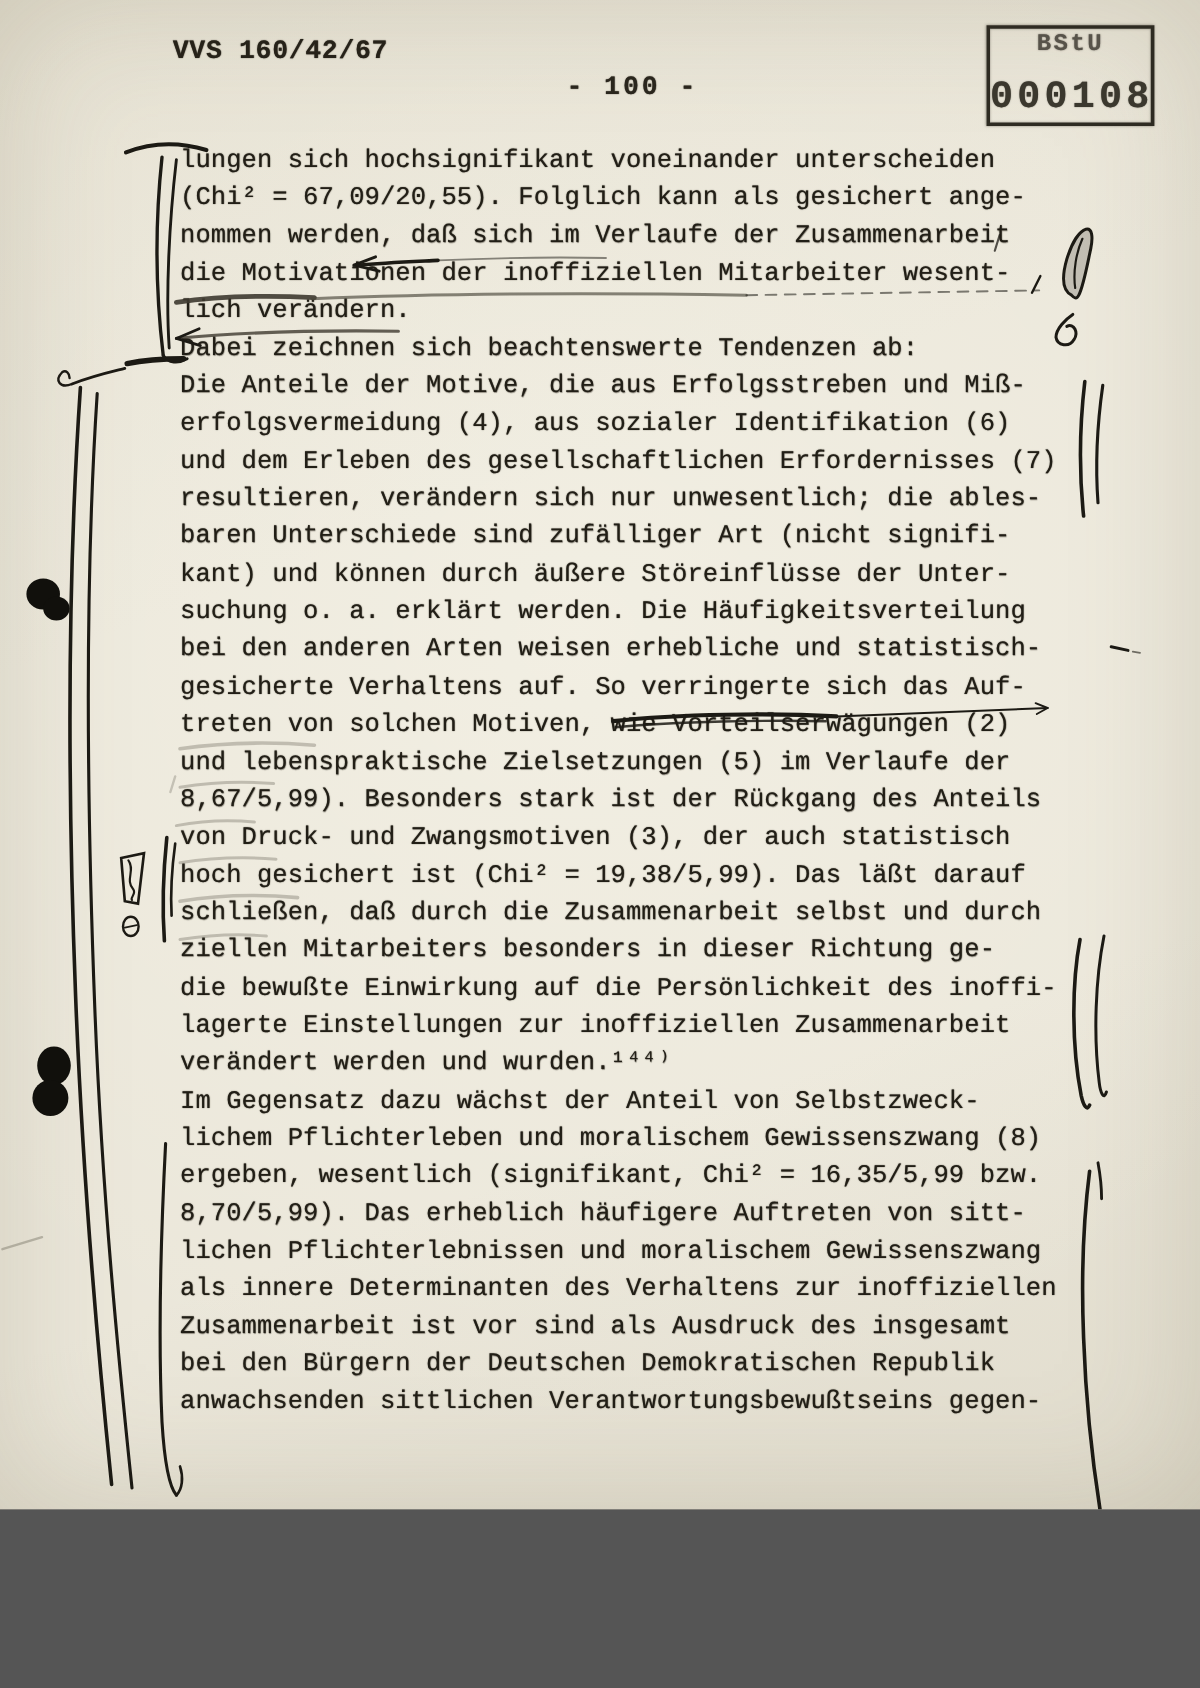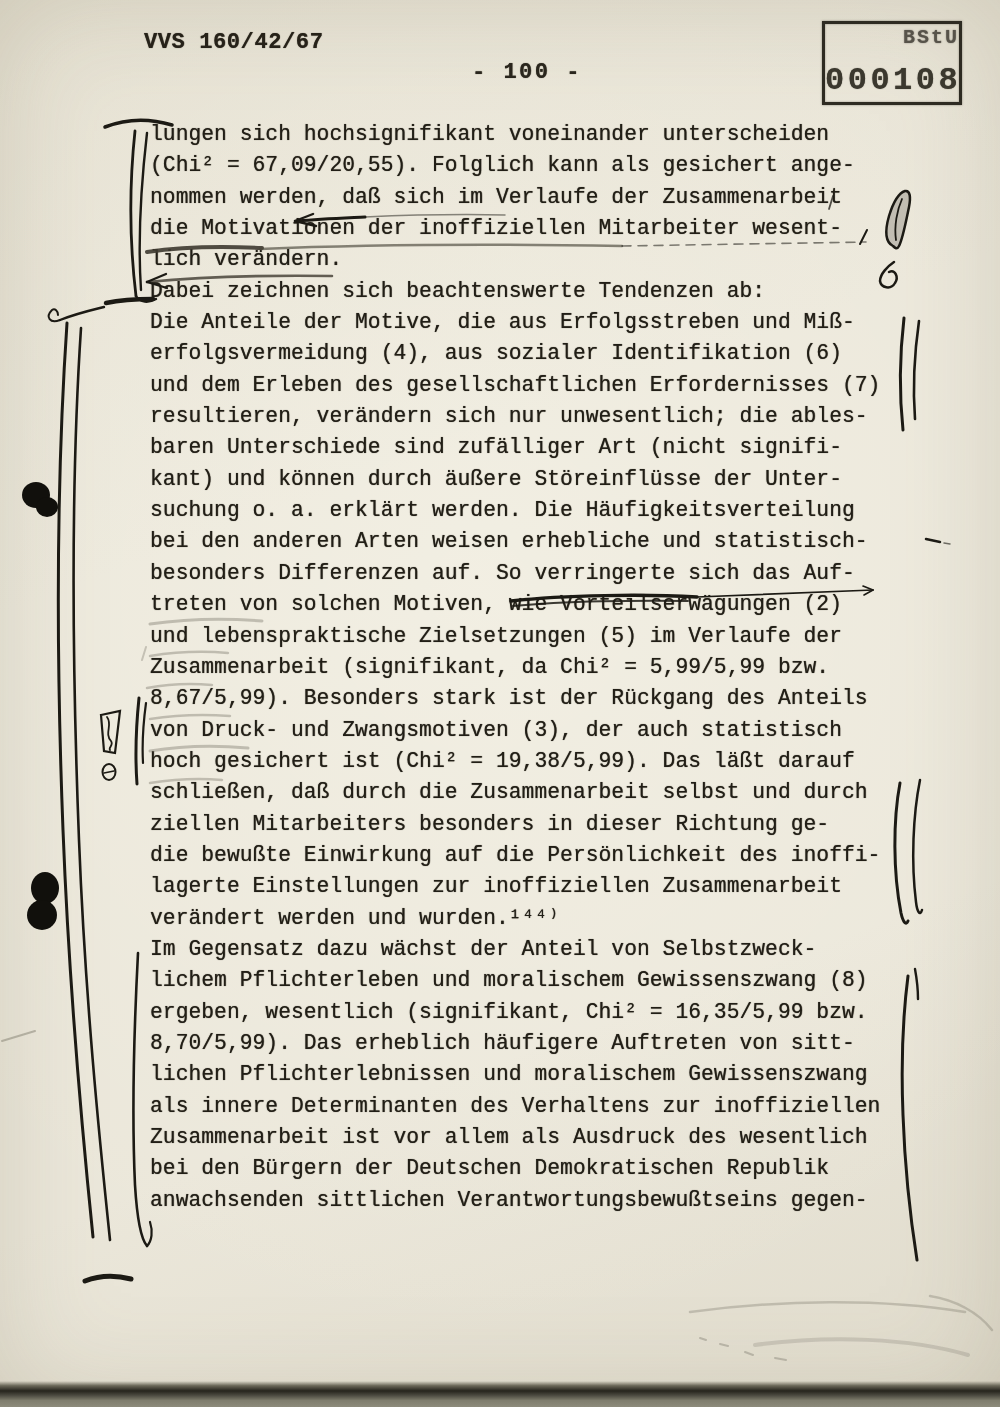--- a/index.html
+++ b/index.html
@@ -1,18 +1,18 @@
 <!DOCTYPE html>
 <html><head>
 <meta charset="utf-8">
 <style>
   html,body{margin:0;padding:0;background:#555;}
   .page{
     position:relative;
-    width:1000px;height:1407px;
+    width:1000px;height:1258px;
     background:#ebe7da;
     background-image:
       radial-gradient(ellipse 120% 90% at 48% 42%, rgba(255,253,243,0.35), rgba(0,0,0,0) 60%),
       linear-gradient(160deg, rgba(205,198,175,0.18), rgba(0,0,0,0) 35%, rgba(0,0,0,0) 70%, rgba(185,178,155,0.22));
     overflow:hidden;
     font-family:"Liberation Mono","DejaVu Sans Mono",monospace;
     color:#24211a;
     box-shadow: inset 0 0 110px rgba(125,113,85,0.22);
   }
   .typed{ text-shadow:0 0 1px rgba(35,30,20,0.65), 0.4px 0.4px 0.6px rgba(35,30,20,0.35); }
@@ -22,21 +22,21 @@
     color:#262219;
   }
   .pagenum{
     position:absolute;left:472px;top:60px;
     font-size:22px;font-weight:bold;letter-spacing:2.5px;
     color:#2a261d;
   }
   .stamp{
     position:absolute;left:822px;top:21px;width:140px;height:84px;
     border:3px solid #2e2b22;
-    box-sizing:border-box;text-align:right;
+    box-sizing:border-box;text-align:center;
     box-shadow:0 0 2px rgba(46,43,34,0.5), inset 0 0 2px rgba(46,43,34,0.5);
   }
   .stamp-org{
     margin-top:2px;font-size:20px;font-weight:bold;letter-spacing:2px;
     color:#57534a; text-shadow:0 0 1.5px rgba(87,83,74,0.8);
   }
   .stamp-number{
     margin-top:13px;font-size:32px;font-weight:bold;letter-spacing:3.5px;
     color:#3b382e; text-shadow:0 0 1px rgba(59,56,46,0.8);
   }
@@ -85,39 +85,38 @@
     <div class="tl">lich verändern.</div>
     <div class="tl">Dabei zeichnen sich beachtenswerte Tendenzen ab:</div>
     <div class="tl">Die Anteile der Motive, die aus Erfolgsstreben und Miß-</div>
     <div class="tl">erfolgsvermeidung (4), aus sozialer Identifikation (6)</div>
     <div class="tl">und dem Erleben des gesellschaftlichen Erfordernisses (7)</div>
     <div class="tl">resultieren, verändern sich nur unwesentlich; die ables-</div>
     <div class="tl">baren Unterschiede sind zufälliger Art (nicht signifi-</div>
     <div class="tl">kant) und können durch äußere Störeinflüsse der Unter-</div>
     <div class="tl">suchung o. a. erklärt werden. Die Häufigkeitsverteilung</div>
     <div class="tl">bei den anderen Arten weisen erhebliche und statistisch-</div>
-    <div class="tl">besonders Differenzen auf. So verringerte sich das Auf-</div>
+    <div class="tl">gesicherte Verhaltens auf. So verringerte sich das Auf-</div>
     <div class="tl">treten von solchen Motiven, wie Vorteilserwägungen (2)</div>
     <div class="tl">und lebenspraktische Zielsetzungen (5) im Verlaufe der</div>
-    <div class="tl">Zusammenarbeit (signifikant, da Chi² = 5,99/5,99 bzw.</div>
     <div class="tl">8,67/5,99). Besonders stark ist der Rückgang des Anteils</div>
     <div class="tl">von Druck- und Zwangsmotiven (3), der auch statistisch</div>
     <div class="tl">hoch gesichert ist (Chi² = 19,38/5,99). Das läßt darauf</div>
     <div class="tl">schließen, daß durch die Zusammenarbeit selbst und durch</div>
     <div class="tl">ziellen Mitarbeiters besonders in dieser Richtung ge-</div>
     <div class="tl">die bewußte Einwirkung auf die Persönlichkeit des inoffi-</div>
     <div class="tl">lagerte Einstellungen zur inoffiziellen Zusammenarbeit</div>
     <div class="tl">verändert werden und wurden.¹⁴⁴⁾</div>
     <div class="tl">Im Gegensatz dazu wächst der Anteil von Selbstzweck-</div>
     <div class="tl">lichem Pflichterleben und moralischem Gewissenszwang (8)</div>
     <div class="tl">ergeben, wesentlich (signifikant, Chi² = 16,35/5,99 bzw.</div>
     <div class="tl">8,70/5,99). Das erheblich häufigere Auftreten von sitt-</div>
     <div class="tl">lichen Pflichterlebnissen und moralischem Gewissenszwang</div>
     <div class="tl">als innere Determinanten des Verhaltens zur inoffiziellen</div>
-    <div class="tl">Zusammenarbeit ist vor allem als Ausdruck des wesentlich</div>
+    <div class="tl">Zusammenarbeit ist vor sind als Ausdruck des insgesamt</div>
     <div class="tl">bei den Bürgern der Deutschen Demokratischen Republik</div>
     <div class="tl">anwachsenden sittlichen Verantwortungsbewußtseins gegen-</div>
   </div>
 
   <svg class="annots" viewBox="0 0 1000 1407" xmlns="http://www.w3.org/2000/svg" stroke="#1c1a14" fill="none" stroke-linecap="round">
 
     <g>
 
       <path d="M105,127 C128,118 152,119 172,125" stroke-width="3.5"></path>
 

